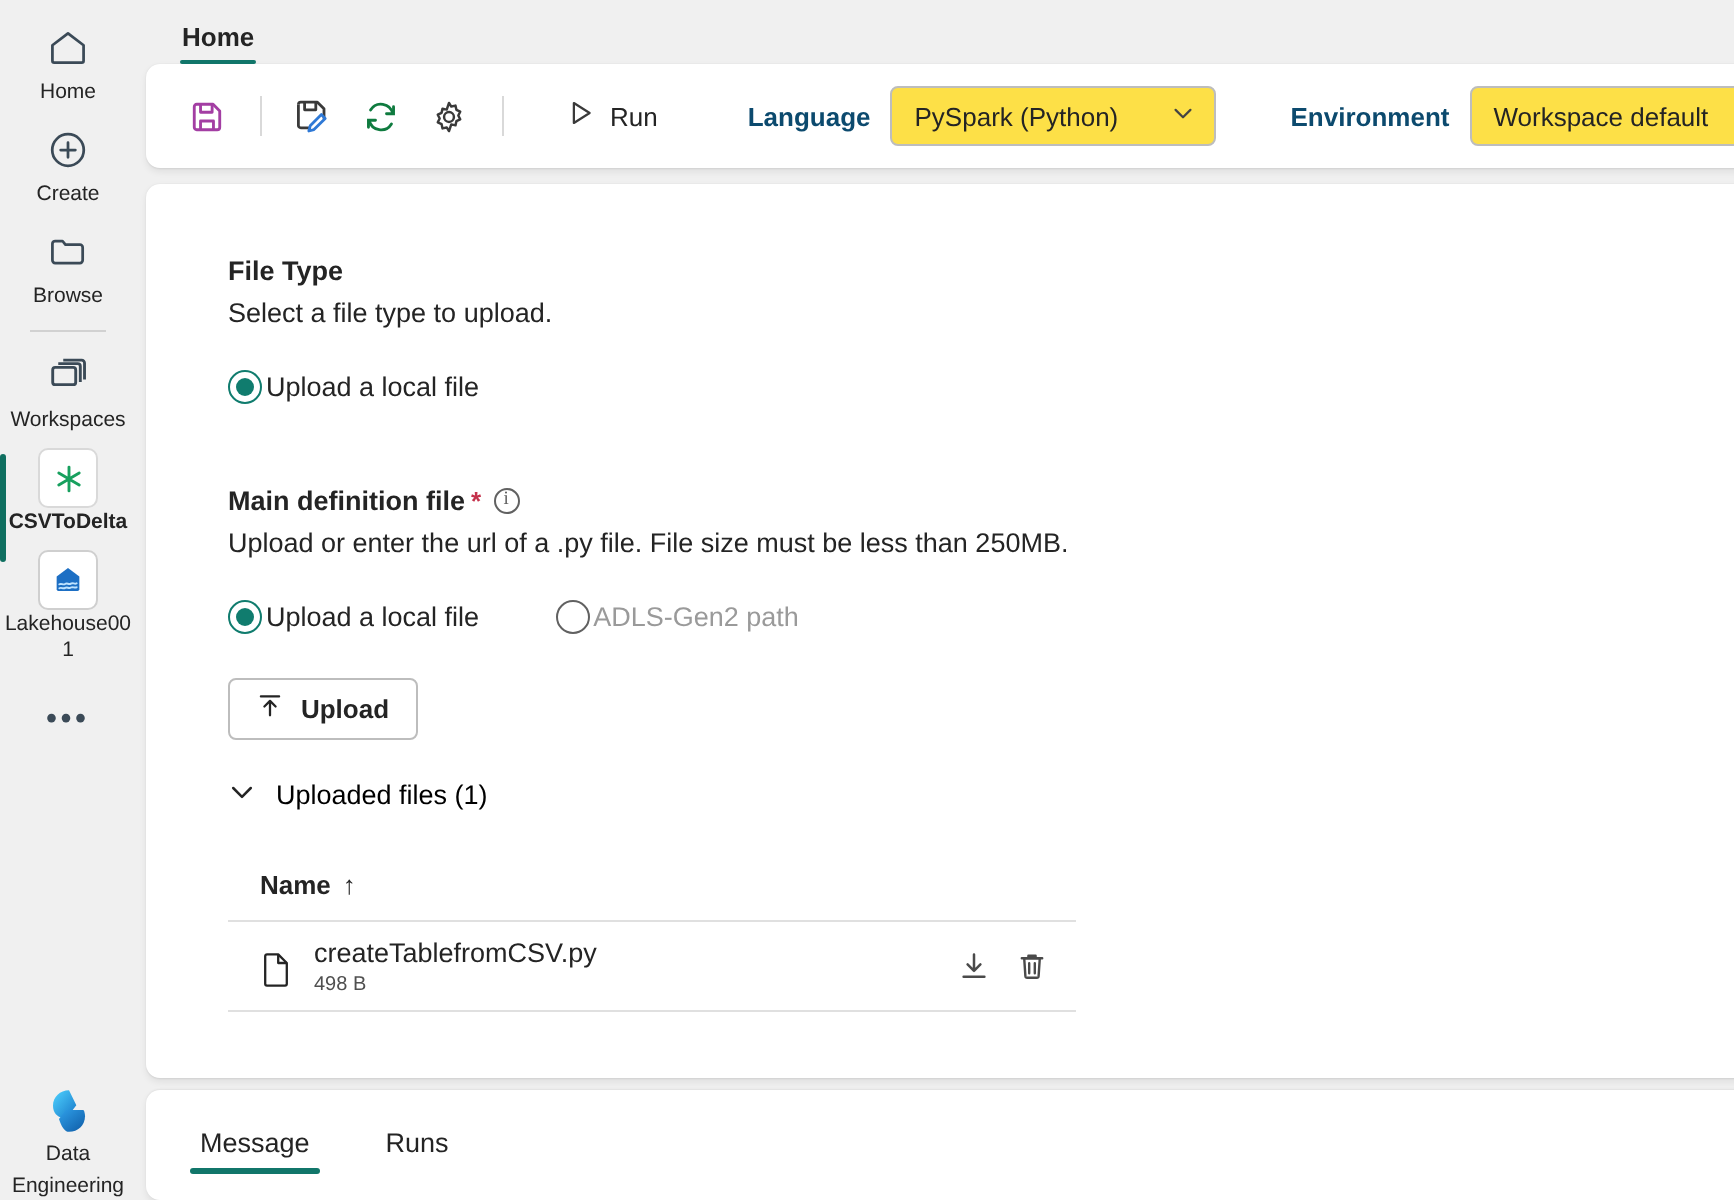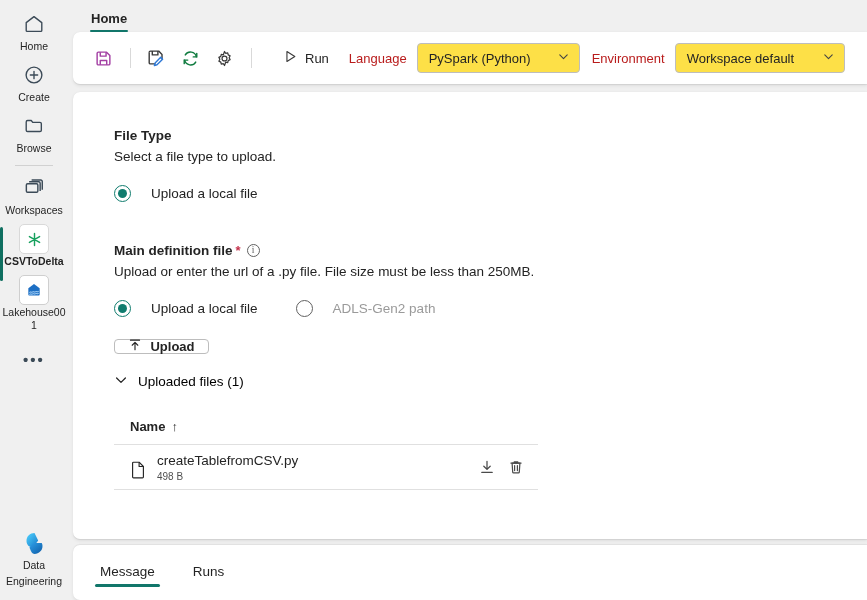--- a/index.html
+++ b/index.html
@@ -43,21 +43,21 @@
     background: #0f6f60; border-radius: 2px;
   }
   .tile {
     width: 30px; height: 30px; border-radius: 5px;
     border: 1px solid #d9d9d9; background: #fff;
     display: flex; align-items: center; justify-content: center;
   }
   .tile.lh { border-color:#cfcfcf; }
   .dots { letter-spacing: 2px; color: #3b4a57; font-size: 15px; font-weight: 700; line-height: 10px; }
   .spacer { flex: 1 1 auto; }
-  .brandwrap { padding-bottom: 12px; }
+  .brandwrap { padding-bottom: 0; }
 
   
   .right { flex: 1 1 auto; display: flex; flex-direction: column; height: 600px; position: relative; }
 
   
   .tabstrip {
     height: 32px; background: #f0f0f0;
     display: flex; align-items: flex-end; padding-left: 13px;
   }
   .ttab {
@@ -82,21 +82,21 @@
   .tb-icon {
     width: 32px; height: 30px; display: flex; align-items: center; justify-content: center;
     cursor: pointer; border-radius: 4px; margin-right: 2px;
   }
   .tb-sep { width: 1px; height: 20px; background: #d9d9d9; margin: 0 9px; }
   .tb-run {
     display: flex; align-items: center; gap: 7px;
     font-size: 13px; color: #242424; cursor: pointer;
     padding: 5px 8px; border-radius: 4px; margin-left: 14px;
   }
-  .tb-label { font-size: 13px; color: #b91c1c; margin-left: 12px; margin-right: 10px; white-space: nowrap; }
+  .tb-label { font-size: 13px; color: #0c4a6e; margin-left: 37px; margin-right: 10px; white-space: nowrap; font-weight: bold; }
   .combo {
     height: 30px; min-width: 140px;
     border: 1px solid #bdbdbd; border-radius: 4px; background: #fde047;
     display: flex; align-items: center; justify-content: space-between;
     padding: 0 9px 0 11px; font-size: 13px; color: #242424; cursor: pointer;
   }
   .combo .chev { margin-left: 16px; color: #444; }
 
   
   .main-card {
@@ -125,26 +125,26 @@
   .radio-row { display: flex; align-items: center; margin-top: 18px; }
   .radio { display: flex; align-items: center; cursor: pointer; margin-right: 38px; }
   .rd {
     width: 17px; height: 17px; border-radius: 50%;
     border: 1.4px solid #616161; background: #fff;
     display: flex; align-items: center; justify-content: center;
     flex: 0 0 17px;
   }
   .rd.on { border-color: #107c6e; border-width: 1.6px; }
   .rd.on::after { content:""; width: 9px; height: 9px; border-radius: 50%; background: #107c6e; }
-  .rd-label { font-size: 13.5px; color: #242424; margin-left: 20px; }
+  .rd-label { font-size: 13.5px; color: #242424; margin-left: 2px; }
   .rd-label.dim { color: #9a9a9a; }
 
   .upload-btn {
     margin-top: 22px;
-    height: 15px; width: 95px;
+    height: 31px; width: 95px;
     border: 1px solid #bdbdbd; border-radius: 4px; background: #fff;
     display: flex; align-items: center; justify-content: center; gap: 8px;
     font-size: 13px; font-weight: 700; color: #242424; cursor: pointer;
   }
   .disclose {
     margin-top: 19px; display: flex; align-items: center; gap: 10px;
     cursor: pointer; font-size: 13.5px; color: #000000; width: max-content;
   }
 
   .filetable { margin-top: 29px; width: 424px; }

